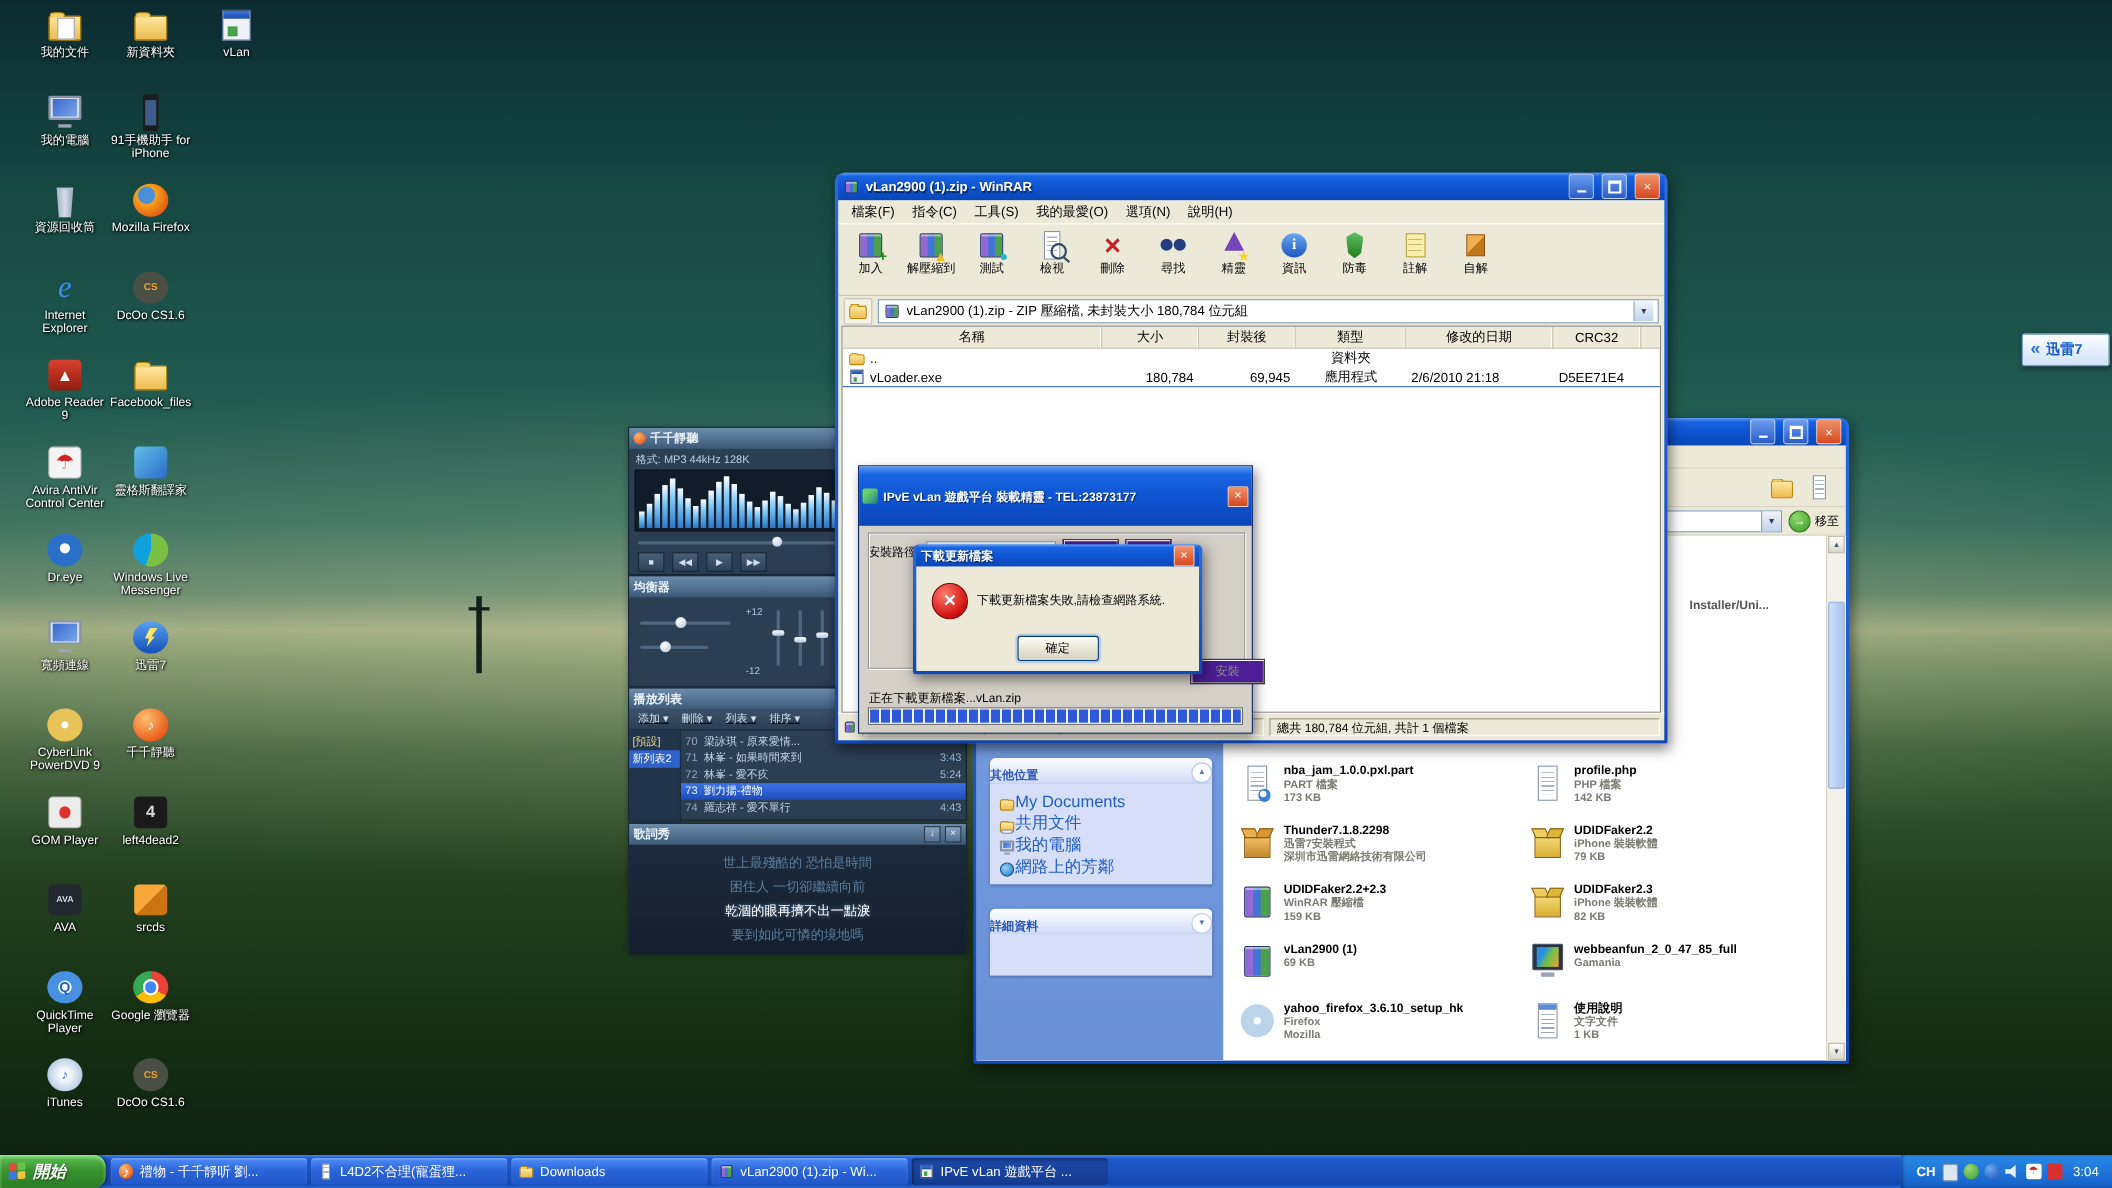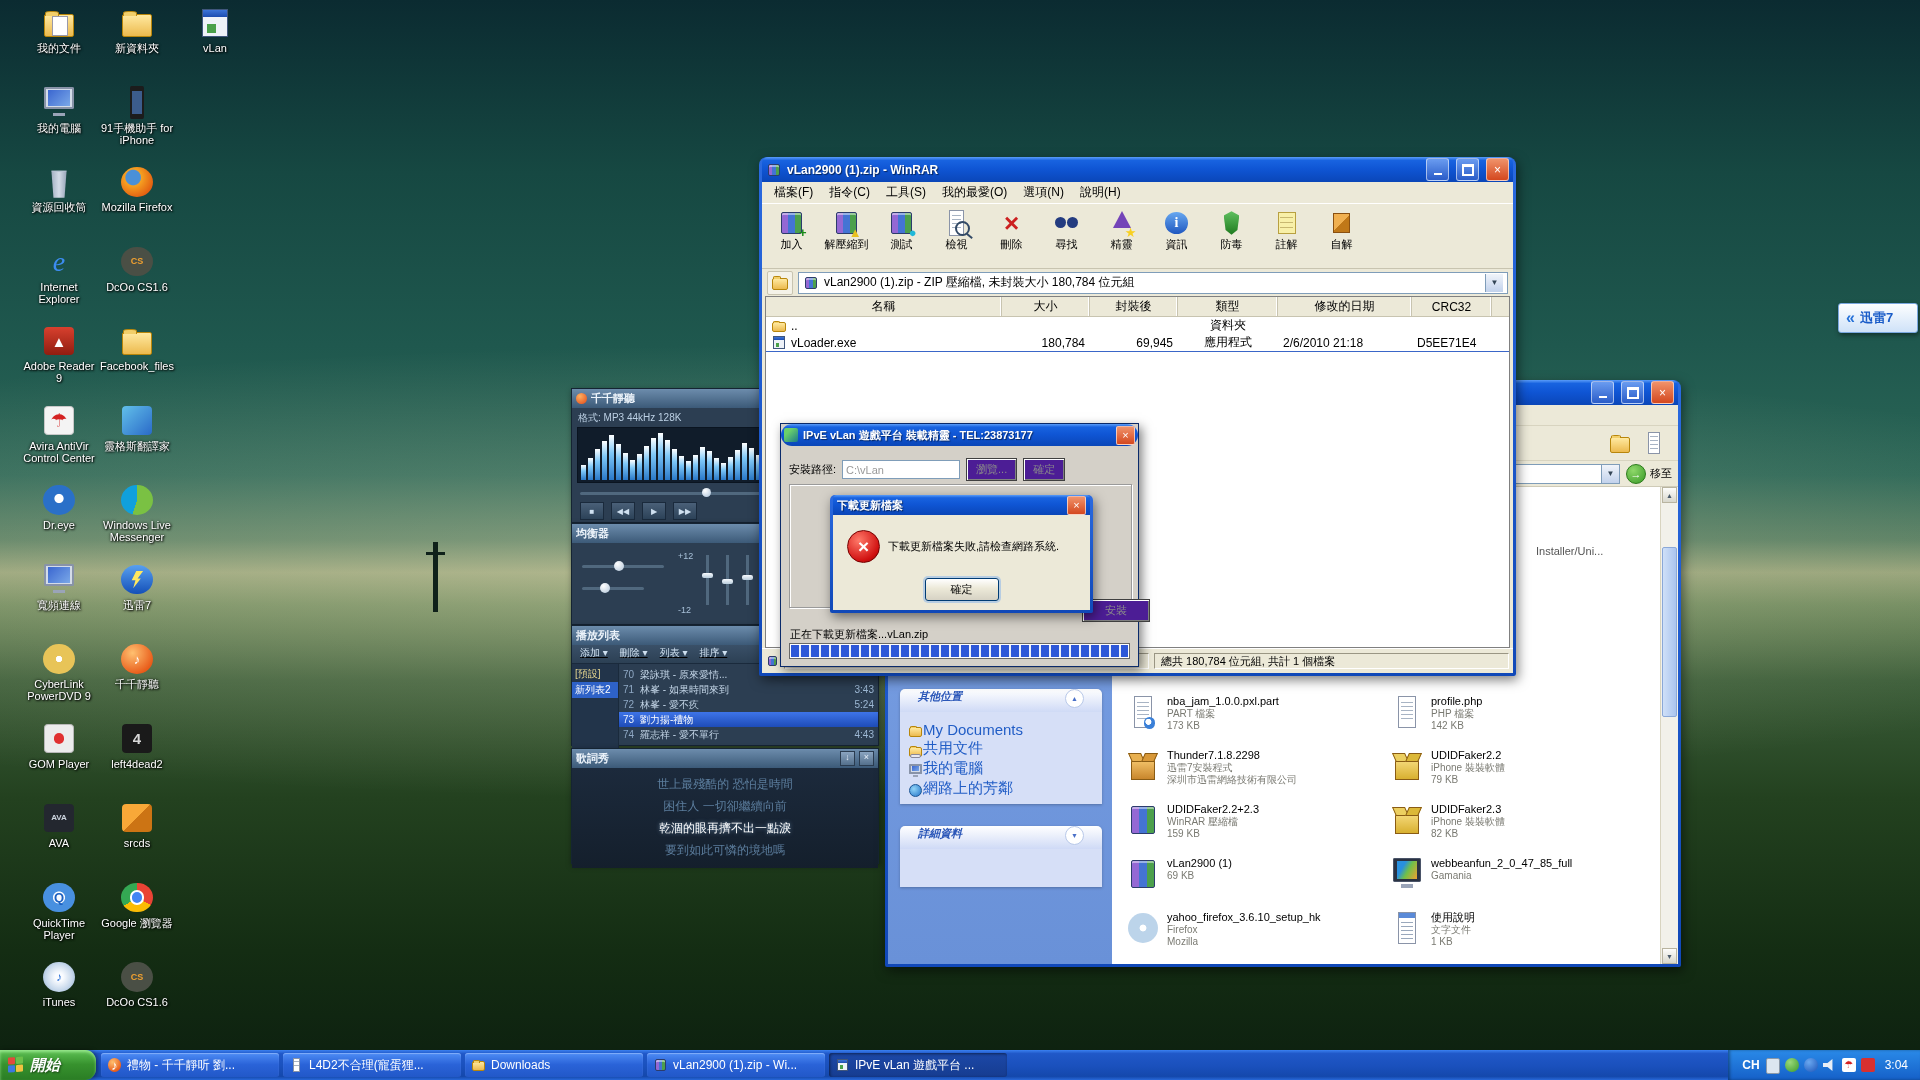--- a/index.html
+++ b/index.html
@@ -103,26 +103,26 @@
 .xmenustrip{height:20px;border-bottom:1px solid #d8d4c0;flex:none;}
 .xtoolbar{height:34px;border-bottom:1px solid #d8d4c0;display:flex;align-items:center;justify-content:flex-end;gap:10px;padding:0 12px;flex:none;}
 .xtb{width:24px;height:24px;position:relative;}
 .xaddr{height:25px;display:flex;align-items:center;gap:6px;padding:0 6px;border-bottom:1px solid #cfcbb8;flex:none;}
 .xaddr .field{flex:1;height:20px;background:#fff;border:1px solid #7f9db9;display:flex;align-items:center;justify-content:flex-end;box-sizing:border-box;}
 .go{display:flex;align-items:center;gap:4px;font-size:11px;color:#000;}
 .gobtn{width:18px;height:18px;border-radius:50%;background:radial-gradient(circle at 35% 30%,#8fd86a,#3a9a28);color:#fff;display:flex;align-items:center;justify-content:center;font-size:11px;border:1px solid #2a7a1a;}
 .xmain{flex:1;display:flex;overflow:hidden;background:#fff;}
 .taskpane{width:224px;flex:none;background:linear-gradient(180deg,#7aa0e4,#6991d8);padding:202px 10px 0 12px;box-sizing:border-box;}
 .panel{border-radius:5px 5px 0 0;overflow:hidden;margin-bottom:22px;box-shadow:0 1px 3px rgba(0,0,0,.25);}
-.phead{height:23px;background:linear-gradient(#fff,#cfdaf6);color:#2a56b8;font-weight:bold;font-size:11px;display:flex;align-items:flex-start;padding:0 18px;font-style:italic;}
+.phead{height:23px;background:linear-gradient(#fff,#cfdaf6);color:#2a56b8;font-weight:bold;font-size:11px;display:flex;align-items:flex-end;padding:0 0;}
 .chev{margin-left:auto;width:17px;height:17px;border-radius:50%;background:#fff;border:1px solid #b8c8e8;color:#4a70c8;font-size:7px;display:flex;align-items:center;justify-content:center;}
 .pbody{background:#d6dff7;padding:6px 4px;}
 .plink{display:flex;align-items:flex-end;gap:0;height:20px;color:#215dc6;font-size:15px;padding-left:4px;}
 .li{width:15px;height:15px;position:relative;flex:none;}
-.filearea{flex:1;position:relative;padding:208px 16px 0 14px;box-sizing:border-box;overflow:hidden;}
+.filearea{flex:1;position:relative;padding:208px 16px 0 14px;box-sizing:border-box;overflow:hidden;font-weight:bold;}
 #fgrid{display:grid;grid-template-columns:264px 264px;grid-auto-rows:54px;}
 .fitem{display:flex;gap:7px;align-items:flex-start;}
 .fic{width:34px;height:34px;position:relative;flex:none;}
 .fname{font-size:11px;color:#000;line-height:13px;}
 .fline{font-size:10px;color:#7a7a72;line-height:12px;}
 .hiddenitem{position:absolute;left:424px;top:58px;font-size:11px;color:#555;}
 .vscroll{position:absolute;right:0;top:0;bottom:0;width:17px;background:#f2f1ea;border-left:1px solid #d8d4c0;}
 .varr{position:absolute;left:1px;width:15px;height:16px;background:linear-gradient(#fdfdfb,#d8d7cc);border:1px solid #b8b4a0;color:#4a5a6a;font-size:7px;display:flex;align-items:center;justify-content:center;box-sizing:border-box;}
 .vthumb{position:absolute;left:1px;top:60px;width:15px;height:170px;background:linear-gradient(90deg,#cfe0f8,#aac4ee);border:1px solid #8aa8d8;border-radius:2px;box-sizing:border-box;}
 
@@ -160,21 +160,21 @@
 .pl-row .ti{flex:1;white-space:nowrap;overflow:hidden;}
 .pl-row .tm{color:#9db8d4;flex:none;}
 .pl-row.sel{background:linear-gradient(#3e74e8,#1e4cb8);color:#fff;}
 .pl-row.sel .no,.pl-row.sel .tm{color:#e8f0ff;}
 #player-lyrics{left:571px;top:748px;width:308px;height:116px;}
 #ly-body{height:calc(100% - 19px);padding-top:5px;text-align:center;font-size:12px;line-height:22px;background:linear-gradient(#1c2a3c,#141f2c);}
 .ly{color:#5c7e9e;}
 .ly.cur{color:#fff;text-shadow:0 0 4px rgba(160,210,255,.6);}
 
 #installer{position:absolute;left:780px;top:423px;width:359px;height:244px;z-index:5;background:#d4d0c8;border:1px solid #0a2a6a;box-shadow:3px 4px 10px rgba(0,0,0,.5);box-sizing:border-box;}
-.dtitle{height:22px;display:flex;align-items:center;gap:5px;padding:0 3px;background:linear-gradient(180deg,#5a9cf8 0%,#1863e0 14%,#0f55d4 48%,#0a46b8 100%);border-radius:11px;}
+.dtitle{height:22px;display:flex;align-items:center;gap:5px;padding:16px 3px;background:linear-gradient(180deg,#5a9cf8 0%,#1863e0 14%,#0f55d4 48%,#0a46b8 100%);}
 .dtitle .t{color:#fff;font-weight:bold;font-size:11px;flex:1;white-space:nowrap;overflow:hidden;text-shadow:1px 1px 1px rgba(0,0,0,.5);}
 .dico{width:14px;height:14px;border-radius:2px;background:linear-gradient(135deg,#6ad06a 30%,#1a7a8a);flex:none;}
 .xbtn{width:17px;height:17px;border-radius:2px;border:1px solid rgba(255,255,255,.6);background:linear-gradient(#f0926a,#d4481f);color:#fff;font-size:11px;line-height:1;display:flex;align-items:center;justify-content:center;flex:none;}
 .irow{display:flex;align-items:center;gap:6px;margin:12px 8px 0;font-size:11px;color:#000;}
 .iin{width:118px;height:19px;background:#fff;border:1px solid #7f9db9;color:#9a9a9a;font-size:11px;padding:0 3px;display:flex;align-items:center;box-sizing:border-box;}
 .btn95{height:21px;padding:0 9px;background:#4c1d95;border:1px solid #404040;box-shadow:inset 1px 1px 0 #fff,inset -1px -1px 0 #808080;font-size:11px;color:#8a8a8a;display:flex;align-items:center;justify-content:center;}
 .gbox{position:absolute;left:8px;top:60px;width:341px;height:122px;border:1px solid #9a9a9a;box-shadow:1px 1px 0 #fff,inset 1px 1px 0 #fff;}
 #install-btn{position:absolute;left:301px;top:175px;width:48px;height:21px;}
 .plabel{position:absolute;left:9px;top:203px;font-size:11px;color:#000;}
 .pbar{position:absolute;left:8px;right:8px;top:219px;height:16px;border:1px solid #686868;background:#fff;padding:1px;box-sizing:border-box;}

